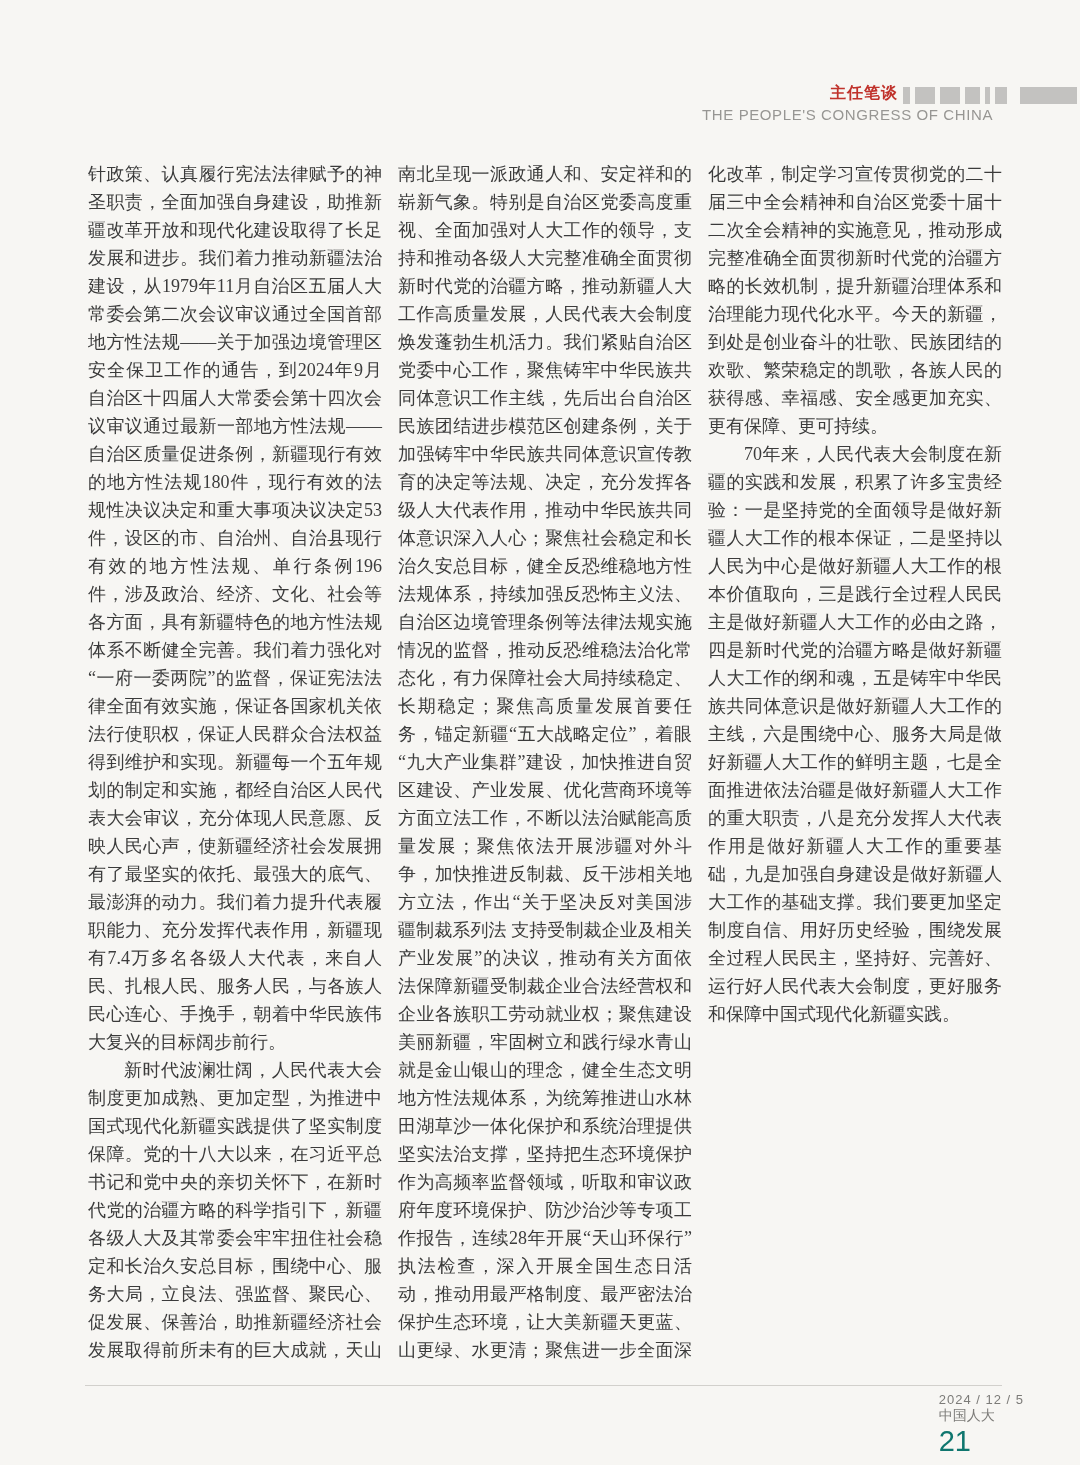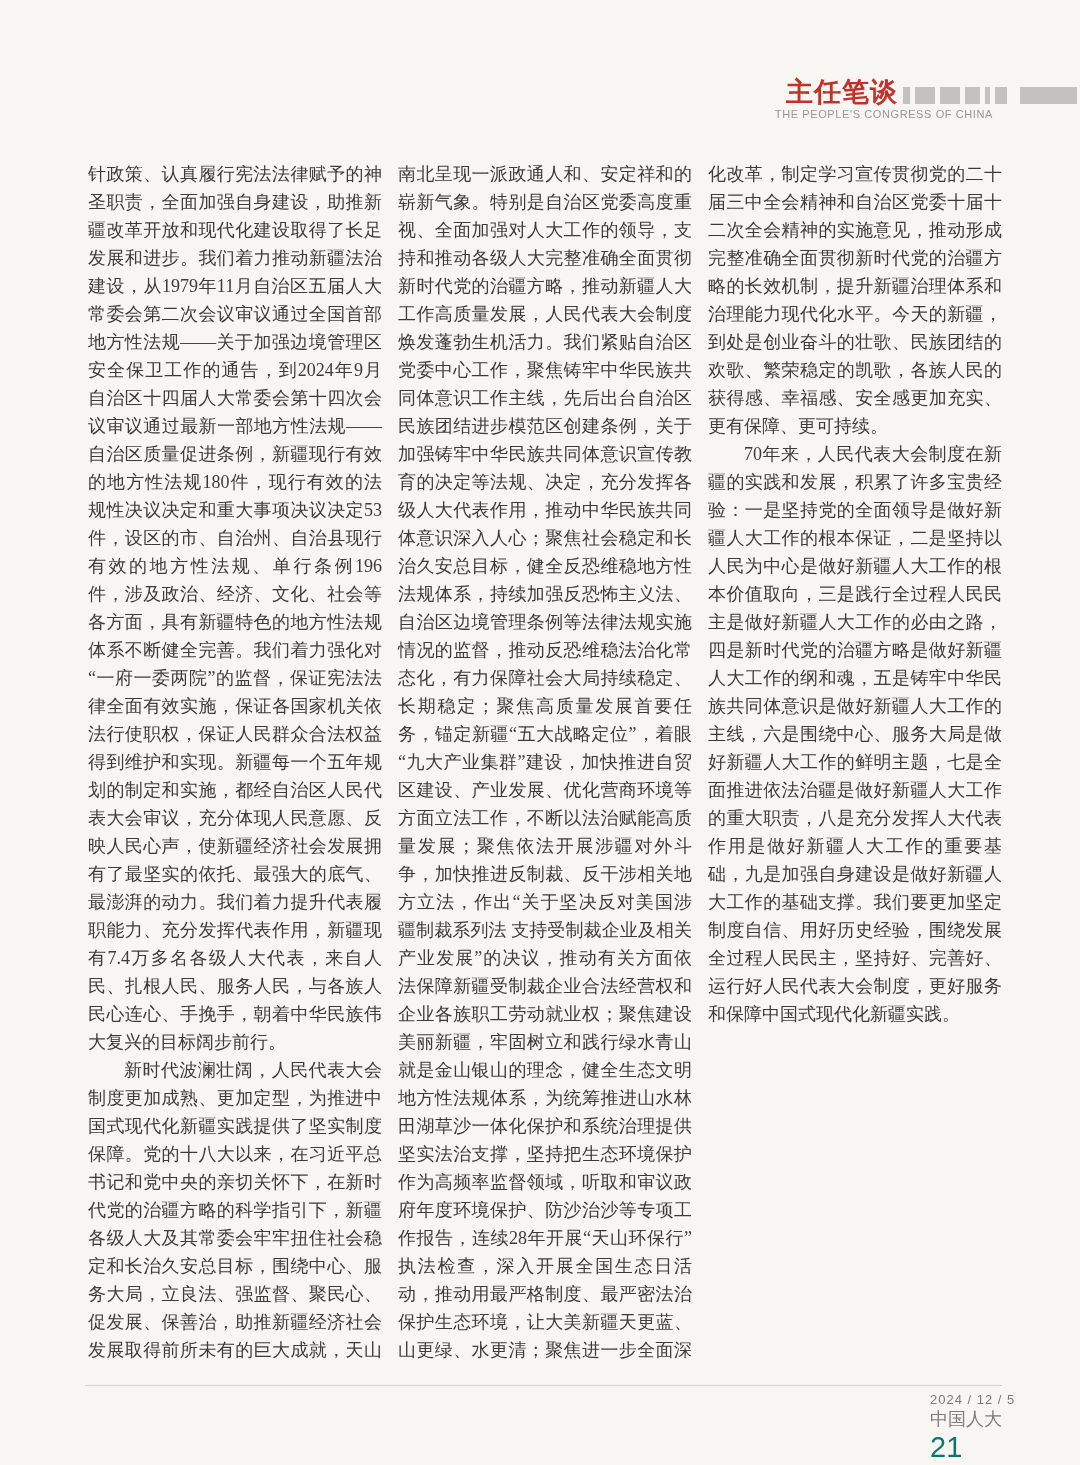--- a/index.html
+++ b/index.html
@@ -10,40 +10,40 @@
     background:#f7f6f3;
     font-family:"Liberation Serif","DejaVu Serif",serif;
     color:#3b3b3b;
     overflow:hidden;
   }
 
   
   .section-title {
     position:absolute; top:80px; right:182px;
     font-family:"Liberation Sans","DejaVu Sans",sans-serif;
-    font-weight:bold; font-size:27px; line-height:25px;
+    font-weight:bold; font-size:16px; line-height:25px;
     color:#c0322b; letter-spacing:1px;
     white-space:nowrap;
   }
   .header-blocks {
     position:absolute; top:87px; left:903px;
     display:flex; align-items:center; height:17px;
   }
   .header-blocks i { display:block; height:17px; background:#c3c2c0; margin-right:5px; }
   .header-blocks .b1 { width:7px; }
   .header-blocks .b2 { width:20px; }
   .header-blocks .b3 { width:20px; }
   .header-blocks .b4 { width:15px; }
   .header-blocks .b5 { width:5px; }
   .header-blocks .b6 { width:12px; }
   .header-blocks .b7 { width:57px; margin-left:8px; margin-right:0; }
   .section-subtitle {
     position:absolute; top:108px; right:87px;
     font-family:"Liberation Sans","DejaVu Sans",sans-serif;
-    font-size:11px; line-height:13px; color:#979693; letter-spacing:0.6px;
+    font-size:15px; line-height:13px; color:#979693; letter-spacing:0.6px;
     white-space:nowrap;
   }
 
   
   .article {
     position:absolute; top:160px; left:88px;
     width:914px; height:1212px;
     column-count:3; column-gap:16px; column-fill:auto;
     font-size:18px; line-height:28px;
     text-align:justify;
@@ -58,21 +58,21 @@
     border-top:1px solid #d2d0cc; height:0;
   }
   .footer-text {
     position:absolute; top:1392px; right:78px;
     display:flex; align-items:baseline;
     font-family:"Liberation Sans","DejaVu Sans",sans-serif;
     color:#7c7b78;
     flex-direction:column;
   }
   .footer-date { font-size:13px; letter-spacing:1px; }
-  .footer-mag  { font-size:18px; margin-left:22px; }
+  .footer-mag  { font-size:14px; margin-left:22px; }
   .footer-page { font-size:29px; margin-left:14px; color:#0f766e; }
 </style>
 </head>
 <body>
 
 <div class="page">
 
   <div class="section-title">主任笔谈</div>
   <div class="header-blocks">
     <i class="b1"></i>

